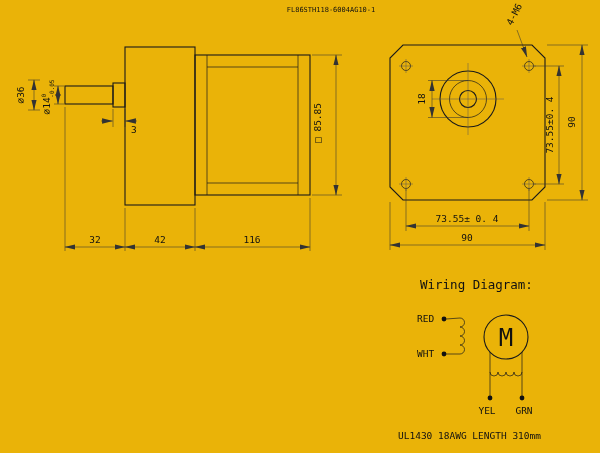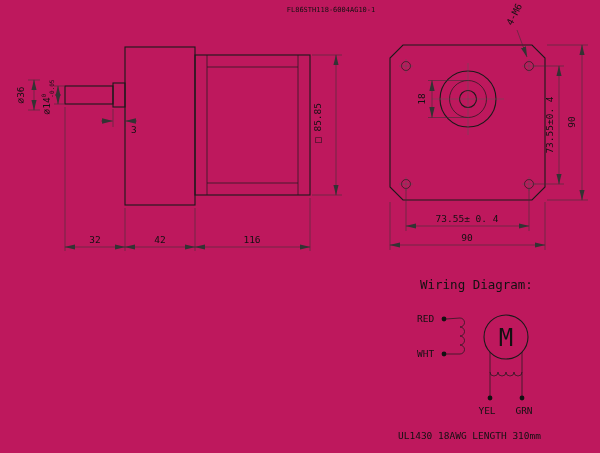--- a/index.html
+++ b/index.html
@@ -1,16 +1,16 @@
 <!DOCTYPE html>
 <html><head>
 <meta charset="utf-8">
 <style>
   html,body{margin:0;padding:0;background:#fff;}
-  #canvas{position:relative;width:600px;height:453px;background:#be185d;overflow:hidden;}
+  #canvas{position:relative;width:600px;height:453px;background:#eab308;overflow:hidden;}
   svg text{font-family:"DejaVu Sans Mono","Liberation Mono",monospace;fill:#111;}
   .ln{stroke:#1a1a1a;stroke-width:1.1;fill:none;}
   .thin{stroke:#1a1a1a;stroke-width:.7;fill:none;}
   .dim{stroke:#333;stroke-width:.55;fill:none;}
   .cl{stroke:#555;stroke-width:.5;fill:none;}
   .t7{font-size:7px;}
   .t9{font-size:9.5px;}
   .t13{font-size:12.5px;}
   .t24{font-size:24px;}
   .dot{fill:#111;stroke:none;}

